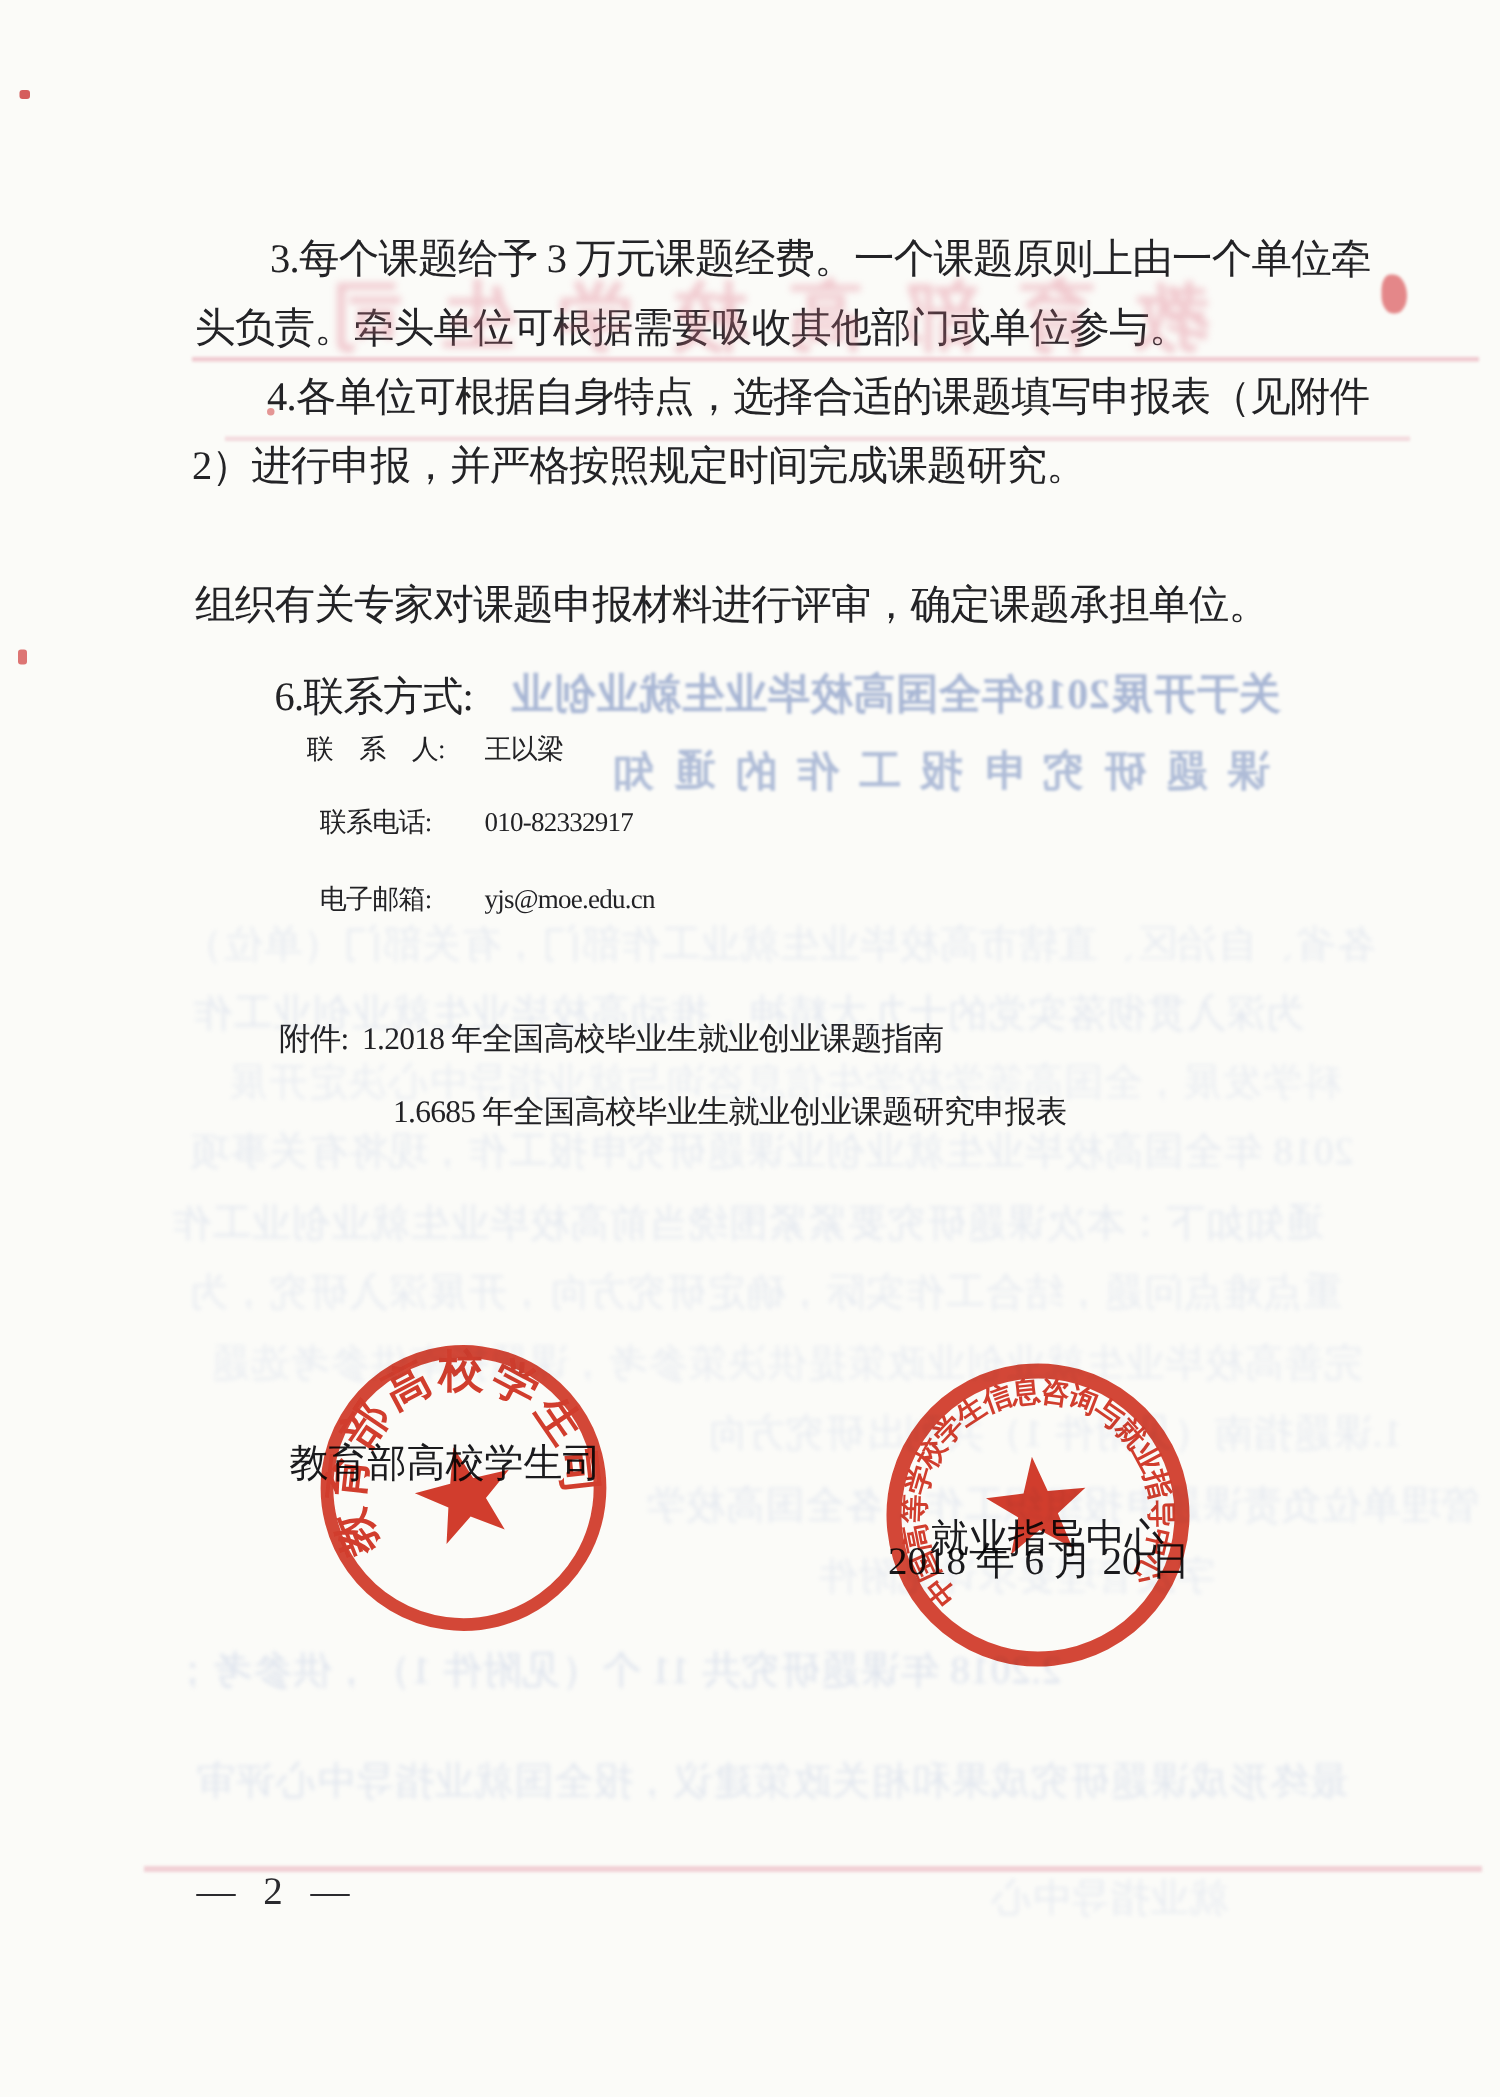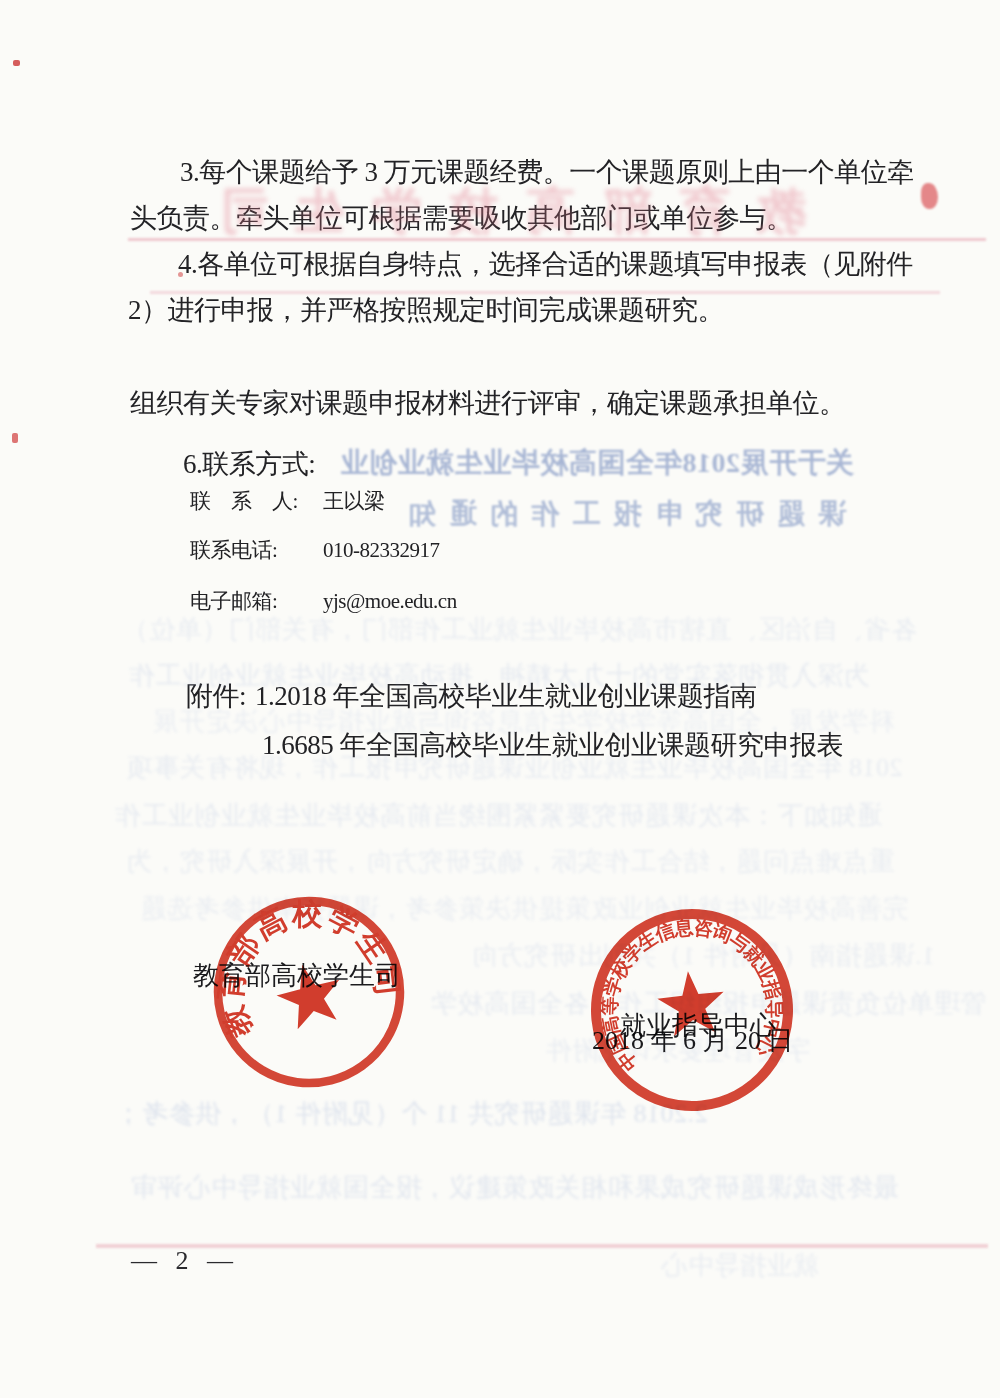--- a/index.html
+++ b/index.html
@@ -16,27 +16,27 @@
     font-size:27px;line-height:32px;letter-spacing:-0.5px;
     color:#232326;
   }
   .ln0{left:180px;top:156px;}
   .ln1{left:130px;top:202px;}
   .ln2{left:178px;top:248px;}
   .ln3{left:128px;top:294px;}
   .ln4{left:178px;top:341px;}
   .ln5{left:130px;top:387px;}
   .ln6{left:183px;top:448px;}
-  .contact-row{position:absolute;white-space:nowrap;font-size:21px;letter-spacing:-0.5px;}
+  .contact-row{position:absolute;white-space:nowrap;font-size:18px;letter-spacing:-0.5px;text-align:center;}
   .cr-person{left:190px;top:487px;}
   .cr-phone{left:190px;top:536px;}
   .cr-email{left:190px;top:587px;}
   .contact-label{display:inline-block;min-width:121px;}
   .contact-value{display:inline-block;margin-left:12px;}
-  .attach-row{position:absolute;white-space:nowrap;font-size:27px;letter-spacing:-0.5px;}
+  .attach-row{position:absolute;white-space:nowrap;font-size:21px;letter-spacing:-0.5px;}
   .at1{left:186px;top:678px;}
   .at2{left:262px;top:727px;}
   .attach-label{display:inline-block;}
   .attach-item{display:inline-block;margin-left:9px;}
   
   .sig{
     position:absolute;white-space:nowrap;font-size:26px;letter-spacing:0px;
     color:#1b1b1e;z-index:6;mix-blend-mode:multiply;
   }
   .sig-left{left:193px;top:958px;}

